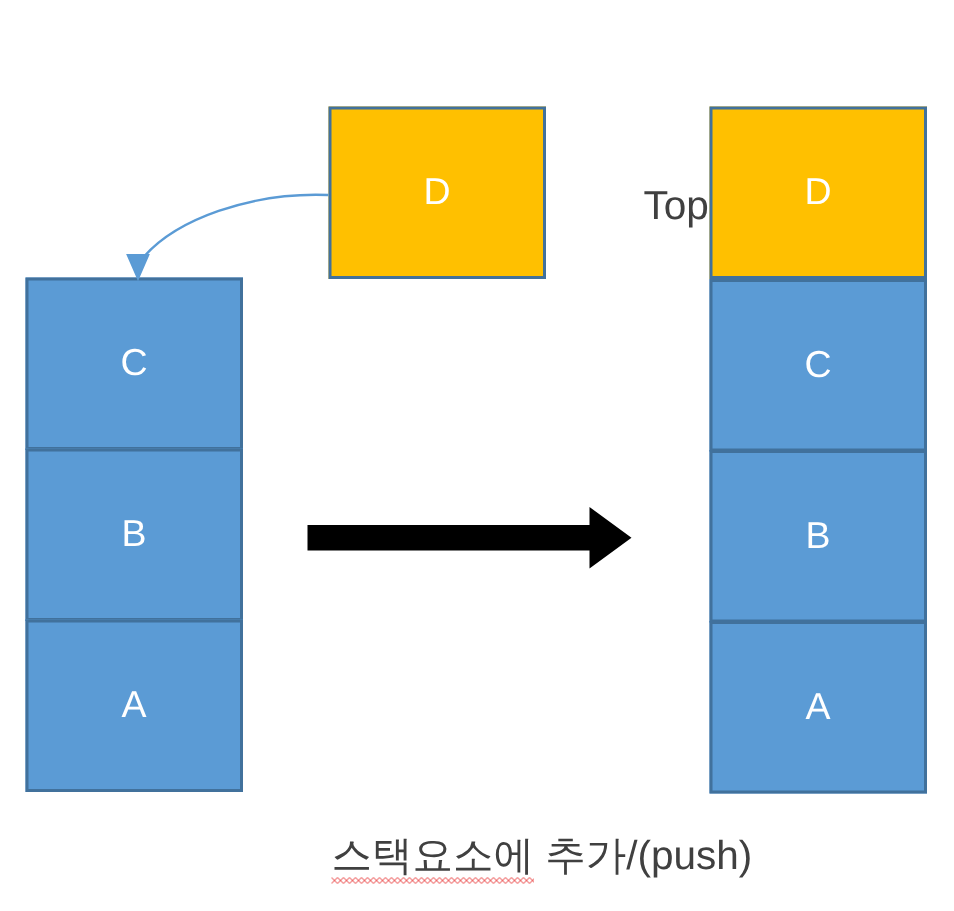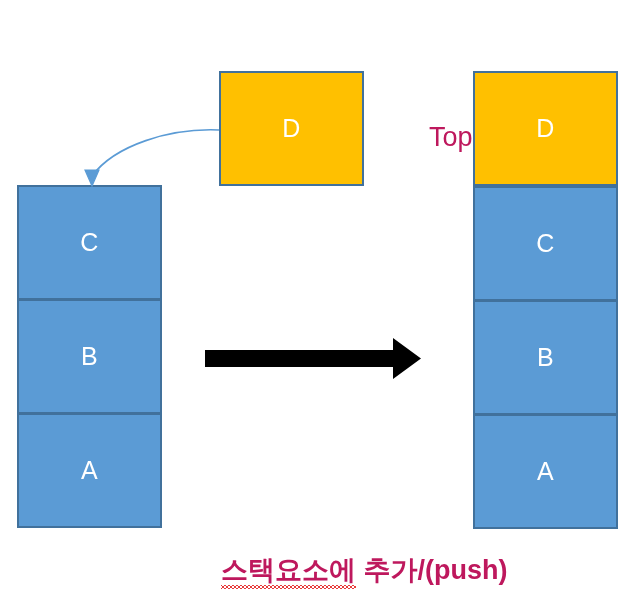--- a/index.html
+++ b/index.html
@@ -45,21 +45,21 @@
     position: absolute;
     left: 219px;
     top: 71px;
     width: 145px;
     height: 115px;
   }
 
   
   .label {
     position: absolute;
-    color: #be185d;
+    color: #404040;
     white-space: nowrap;
     user-select: none;
   }
   #push-caption {
     left: 227px;
     top: 203px;
     font-size: 27px;
     line-height: 34px;
   }
   #top-label {
@@ -67,21 +67,20 @@
     top: 120px;
     font-size: 27px;
     line-height: 34px;
     z-index: 5;
   }
   #bottom-caption {
     left: 221px;
     top: 553px;
     font-size: 27px;
     line-height: 34px;
-    font-weight: bold;
   }
 
   
   .squiggle {
     position: relative;
     display: inline-block;
   }
   .squiggle::after {
     content: "";
     position: absolute;

